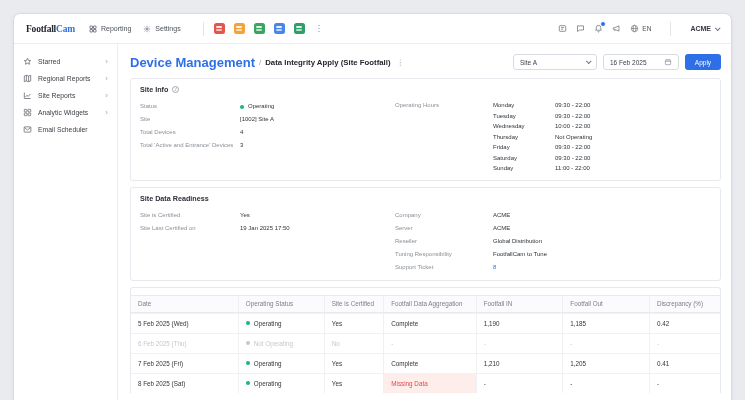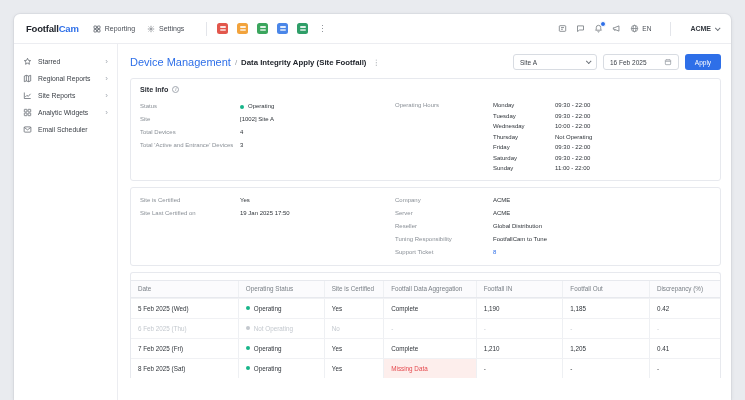--- a/index.html
+++ b/index.html
@@ -11,21 +11,21 @@
     color:#2f343a;
   }
   .window{
     position:absolute; left:14px; top:14px; width:717px; height:386px;
     background:#fff; border-radius:6px 6px 0 0;
     box-shadow:0 1px 4px rgba(30,35,50,.10), 0 0 0 1px rgba(30,35,50,.04);
     overflow:hidden; display:flex; flex-direction:column;
   }
   
   .topbar{ height:30px; flex:0 0 30px; display:flex; align-items:center; padding:0 12px; border-bottom:1px solid #ecedf1; }
-  .logo{ font-size:9.5px; font-weight:bold; letter-spacing:-.2px; margin-right:14px; cursor:pointer;}
+  .logo{ font-size:9.5px; font-weight:bold; letter-spacing:-.2px; margin-right:14px; cursor:pointer;font-family:Liberation Serif, serif;}
   .logo .p1{ color:#23272e; } .logo .p2{ color:#2e6fe8; }
   .nav-item{ display:flex; align-items:center; gap:4px; font-size:7px; color:#4a4f57; margin-right:12px; cursor:pointer; }
   .nav-item svg{ display:block; }
   .vdiv{ width:1px; height:14px; background:#e3e5ea; margin:0 10px; }
   .appicons{ display:flex; align-items:center; gap:9px; }
   .appicon{ width:11px; height:11px; border-radius:2.5px; position:relative; cursor:pointer; }
   .appicon::after{ content:""; position:absolute; left:2.5px; top:3px; right:2.5px; height:2px; background:rgba(255,255,255,.85); border-radius:1px; box-shadow:0 3px 0 rgba(255,255,255,.65); }
   .kebab{ font-size:8px; color:#7a8087; margin-left:10px; cursor:pointer; }
   .tb-right{ margin-left:auto; display:flex; align-items:center; gap:9px; }
   .tb-icon{ position:relative; display:flex; align-items:center; color:#6b7177; cursor:pointer; }
@@ -35,21 +35,21 @@
   .chev{ width:4px; height:4px; border-right:1px solid #6b7177; border-bottom:1px solid #6b7177; transform:rotate(45deg) translateY(-1px); }
   
   .frame{ flex:1; display:flex; min-height:0; }
   .sidebar{ width:104px; flex:0 0 104px; border-right:1px solid #ecedf1; padding-top:9px; }
   .side-item{ display:flex; align-items:center; height:17px; padding:0 9px; font-size:6.8px; color:#3a3f46; cursor:pointer; }
   .side-item .s-ic{ width:10px; margin-right:5px; display:flex; color:#565c64; }
   .side-item .s-chev{ margin-left:auto; color:#a2a8b0; font-size:8px; line-height:1; }
   .main{ flex:1; min-width:0; padding:7px 10px 0 12px; display:flex; flex-direction:column; overflow:hidden; }
   
   .page-head{ display:flex; align-items:center; height:22px; margin-bottom:5px; }
-  .crumb{ font-size:11px; color:#2e6fe8; font-weight:normal; cursor:pointer; }
+  .crumb{ font-size:13px; color:#2e6fe8; font-weight:bold; cursor:pointer; }
   .crumb-sep{ font-size:7.8px; color:#9aa0a8; margin:0 4px; }
   .page-title{ font-size:7.8px; font-weight:bold; color:#23272e; }
   .title-kebab{ font-size:7.5px; color:#8a9097; margin-left:6px; cursor:pointer; }
   .head-controls{ margin-left:auto; display:flex; align-items:center; gap:6px; }
   .select,.datebox{ height:16px; border:1px solid #d8dce2; border-radius:3px; background:#fff; display:flex; align-items:center; font-size:6.5px; color:#3a3f46; padding:0 6px; cursor:pointer; }
   .select{ width:84px; } .datebox{ width:76px; }
   .select .chev,.account .chev{ margin-left:auto; }
   .datebox svg{ margin-left:auto; display:block; color:#8a9097; }
   .btn-apply{ width:36px; height:16px; background:#2e6fe8; border:none; border-radius:3px; color:#fff; font-size:6.5px; font-family:inherit; display:flex; align-items:center; justify-content:center; cursor:pointer; }
   
@@ -322,20 +322,23 @@
                 <div class="oh-row">
                   <span class="oh-day">Sunday</span>
                   <span class="oh-time">11:00 - 22:00</span>
                 </div>
               </div>
           </div>
         </div>
       </div>
 
       <div class="panel">
+        <div class="panel-title">
+          <span>Site Data Readiness</span>
+        </div>
         <div class="panel-cols">
           <div class="col-left">
 
               <div class="kv">
                 <span class="kv-label">Site is Certified</span>
                 <span class="kv-value" data-state="normal">Yes</span>
               </div>
 
               <div class="kv">
                 <span class="kv-label">Site Last Certified on</span>

